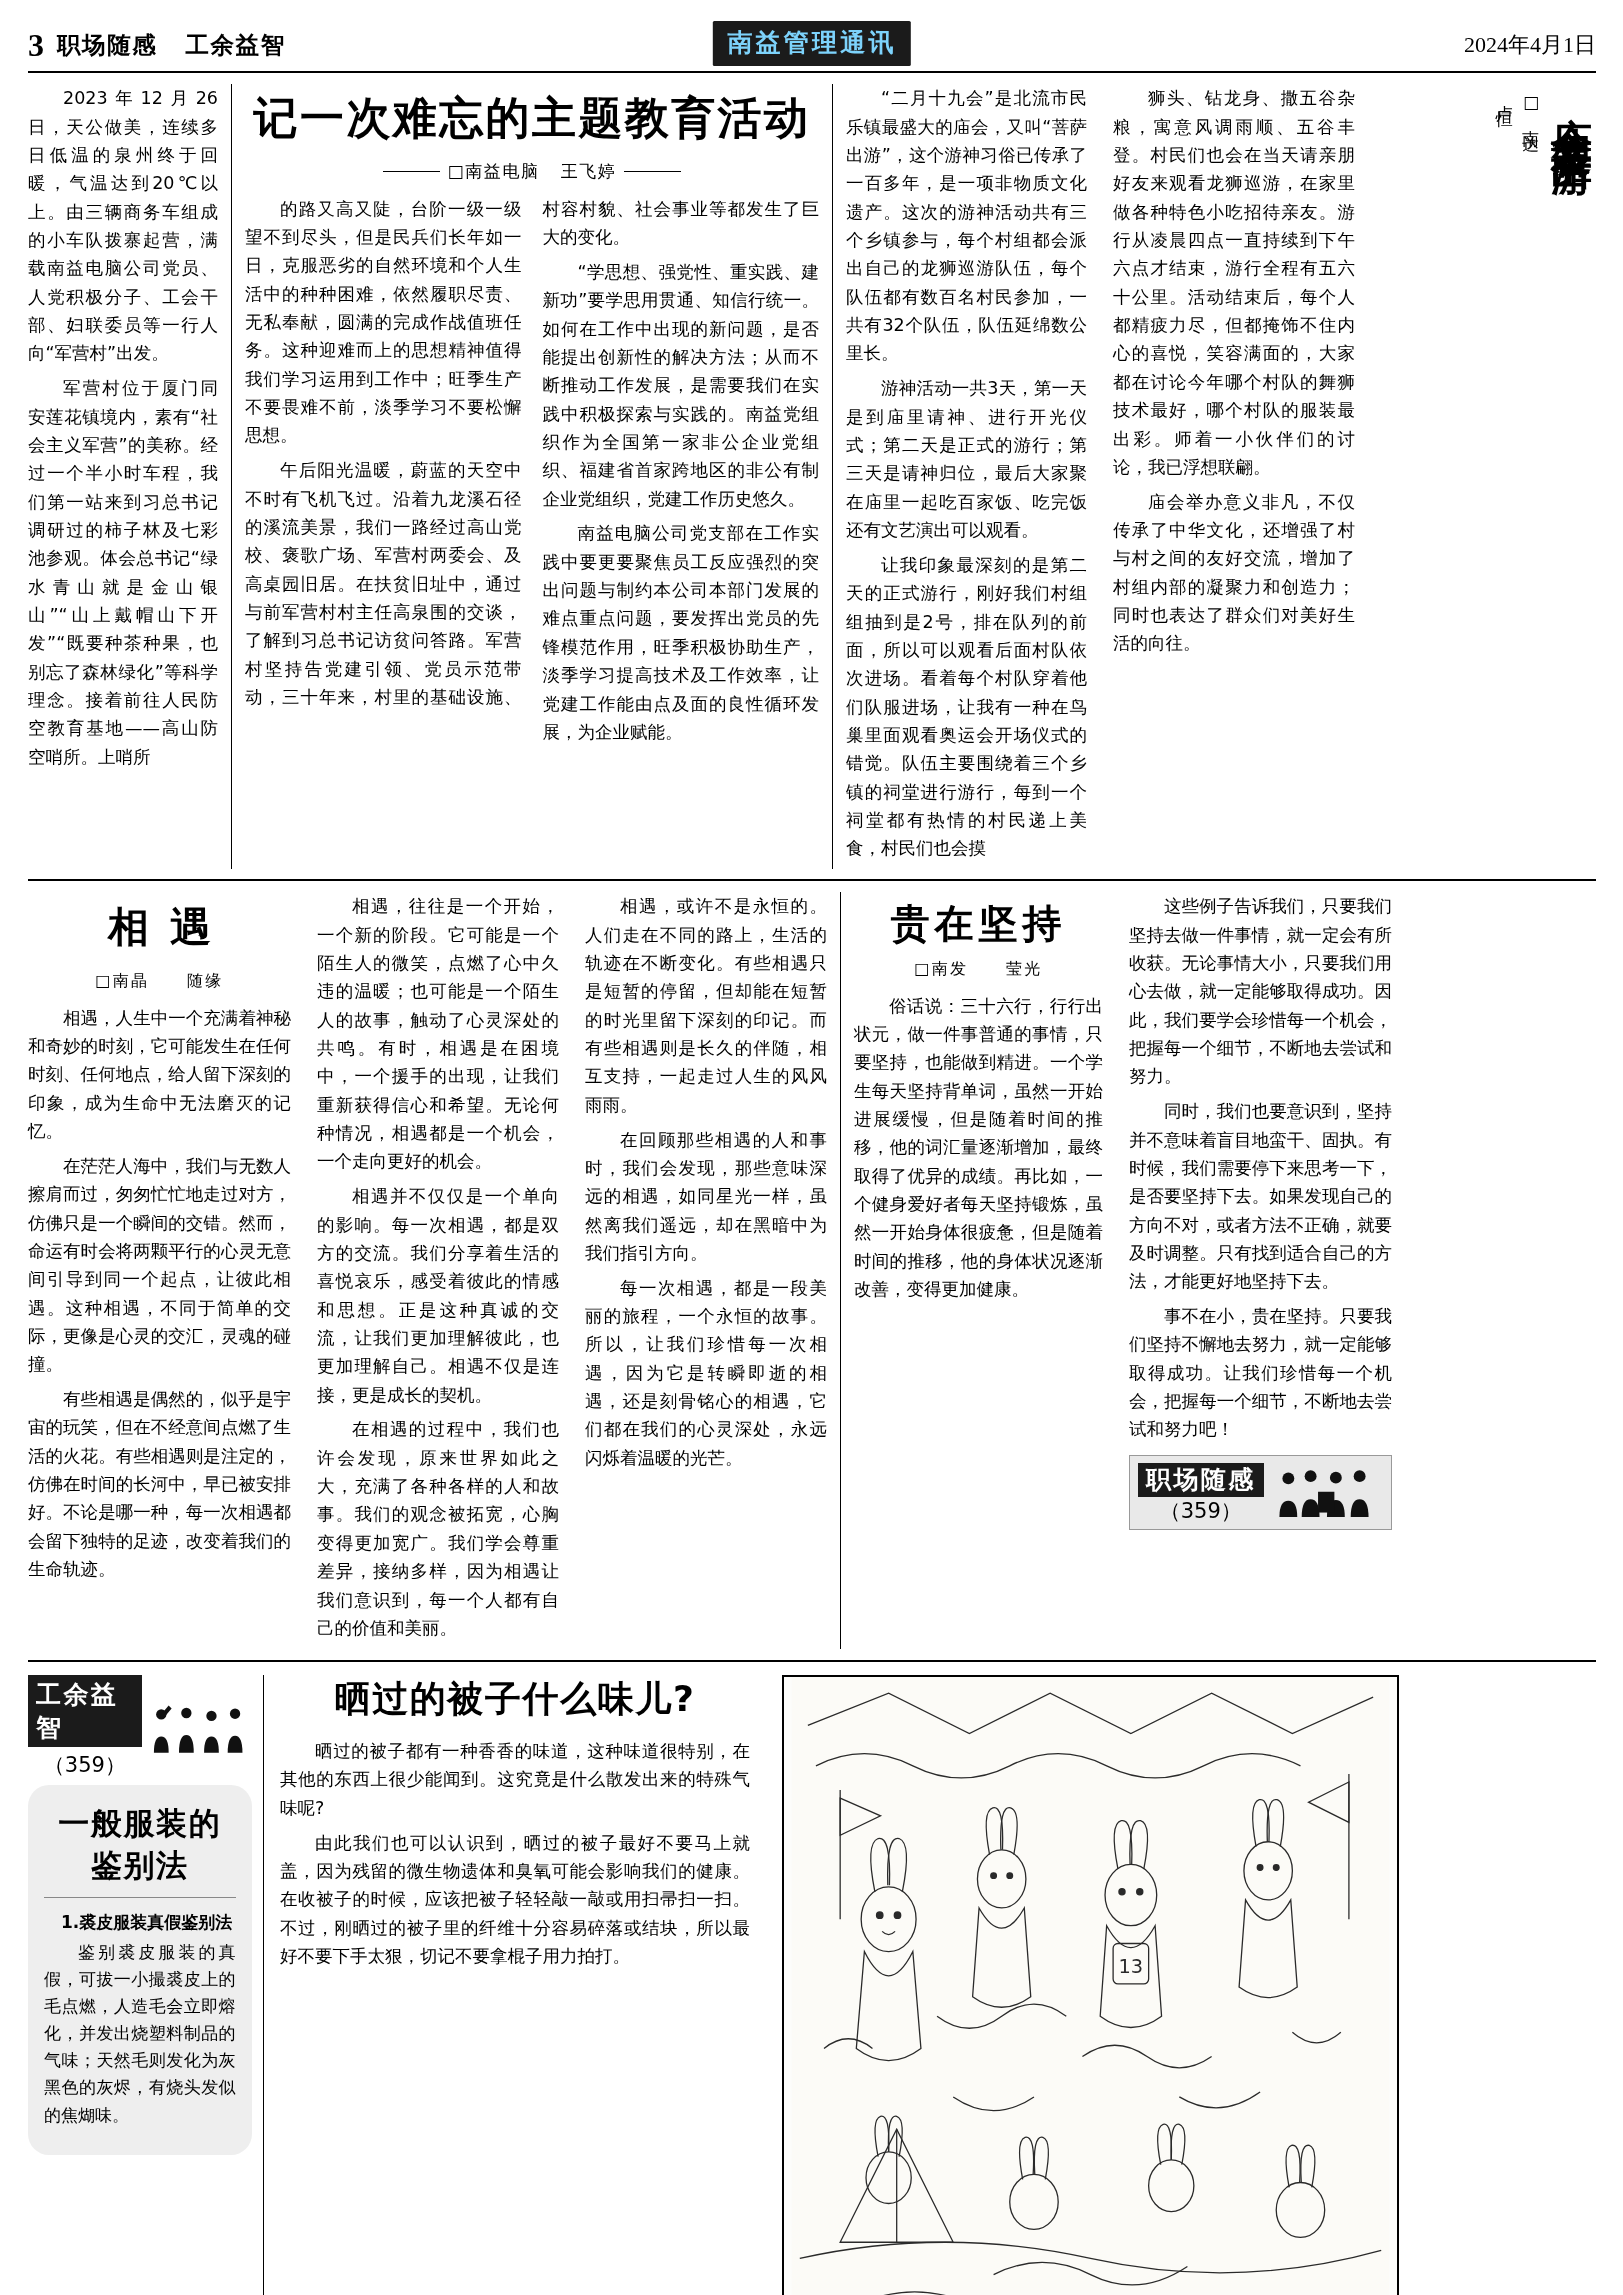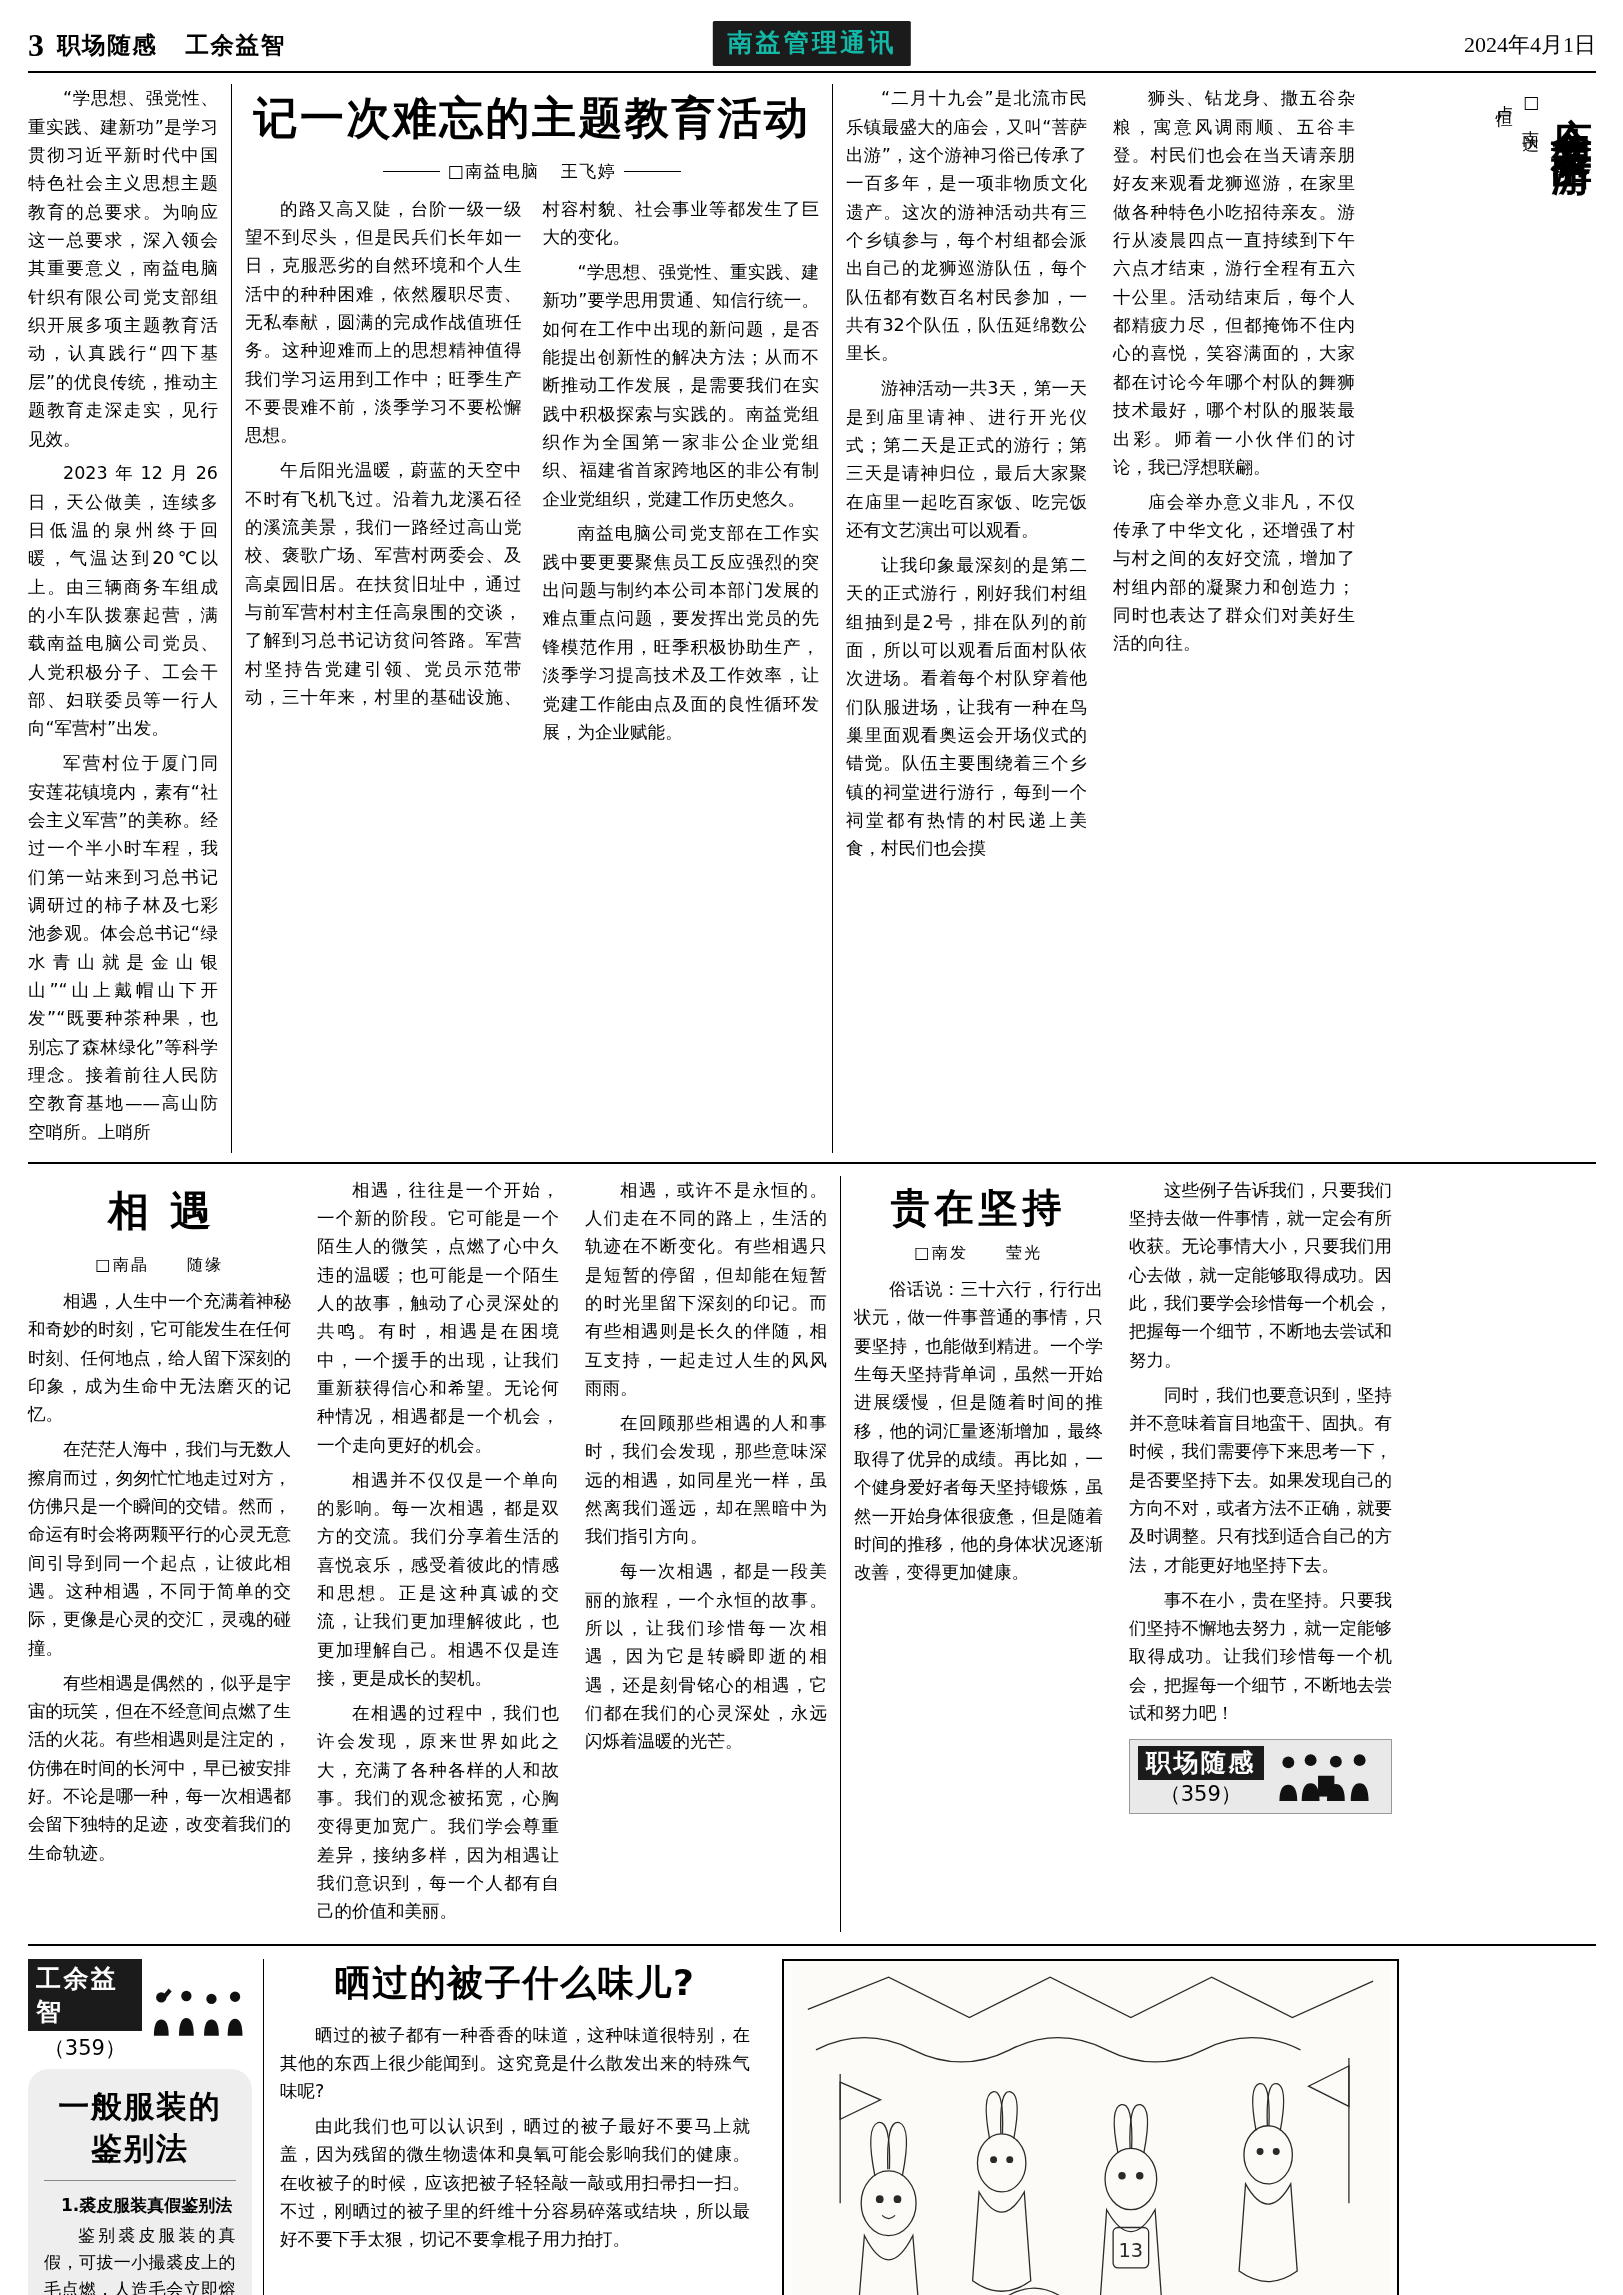--- a/index.html
+++ b/index.html
@@ -42,21 +42,21 @@
     font-weight: bold;
     letter-spacing: 1.6px;
     display: flex;
     gap: 28px;
   }
   .mh-logo {
     position: absolute;
     left: 50%;
     transform: translateX(-50%);
     background: #1b1b1b;
-    color: #14b8a6;
+    color: #7dd3fc;
     font-size: 25px;
     font-weight: bold;
     letter-spacing: 3.2px;
     padding: 4.9px 14.6px 6.5px 14.6px;
     font-family: "DejaVu Sans", sans-serif;
     border-radius: 1.6px;
     top: -1.6px;
   }
   .mh-date {
     margin-left: auto;
@@ -281,21 +281,20 @@
       <span>职场随感</span>
       <span>工余益智</span>
     </div>
     <div class="mh-logo">南益管理通讯</div>
     <div class="mh-date">2024年4月1日</div>
   </div>
 
   <div class="top-block">
 
     <div class="col col-a">
-      <p class="body">“学思想、强党性、重实践、建新功”是学习贯彻习近平新时代中国特色社会主义思想主题教育的总要求。为响应这一总要求，深入领会其重要意义，南益电脑针织有限公司党支部组织开展多项主题教育活动，认真践行“四下基层”的优良传统，推动主题教育走深走实，见行见效。</p>
       <p class="body">2023年12月26日，天公做美，连续多日低温的泉州终于回暖，气温达到20℃以上。由三辆商务车组成的小车队拨寨起营，满载南益电脑公司党员、人党积极分子、工会干部、妇联委员等一行人向“军营村”出发。</p>
       <p class="body">军营村位于厦门同安莲花镇境内，素有“社会主义军营”的美称。经过一个半小时车程，我们第一站来到习总书记调研过的柿子林及七彩池参观。体会总书记“绿水青山就是金山银山”“山上戴帽山下开发”“既要种茶种果，也别忘了森林绿化”等科学理念。接着前往人民防空教育基地——高山防空哨所。上哨所</p>
     </div>
 
     <div class="col col-b vrule">
       <div class="art-title">记一次难忘的主题教育活动</div>
       <div class="byline">
         <span class="dash"></span>
         <span class="names">
           <span>□南益电脑</span>

